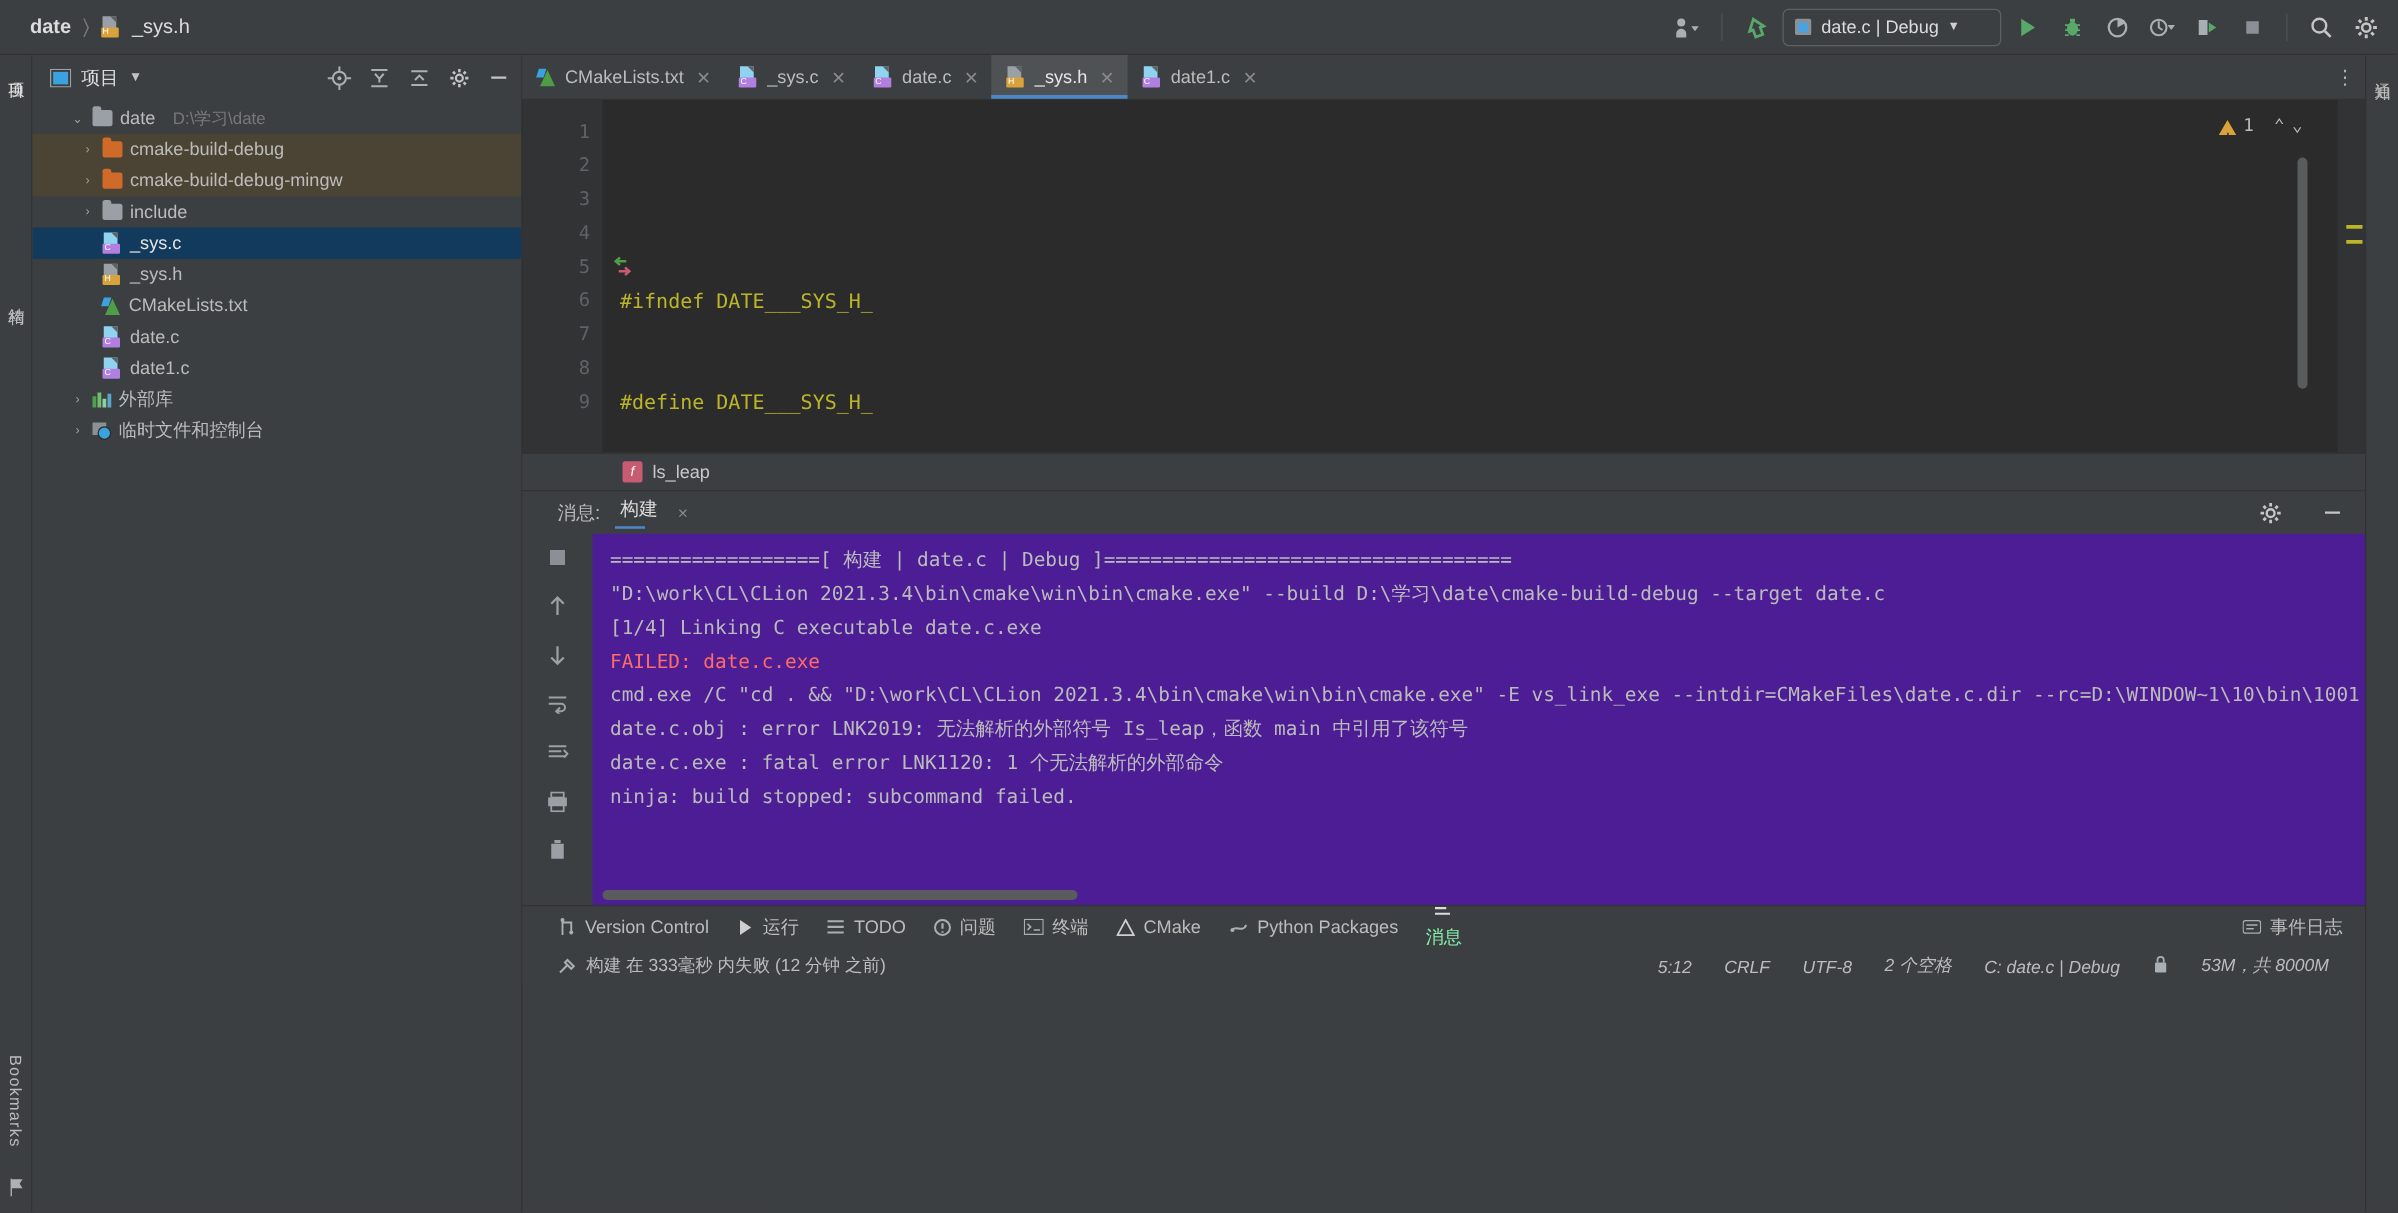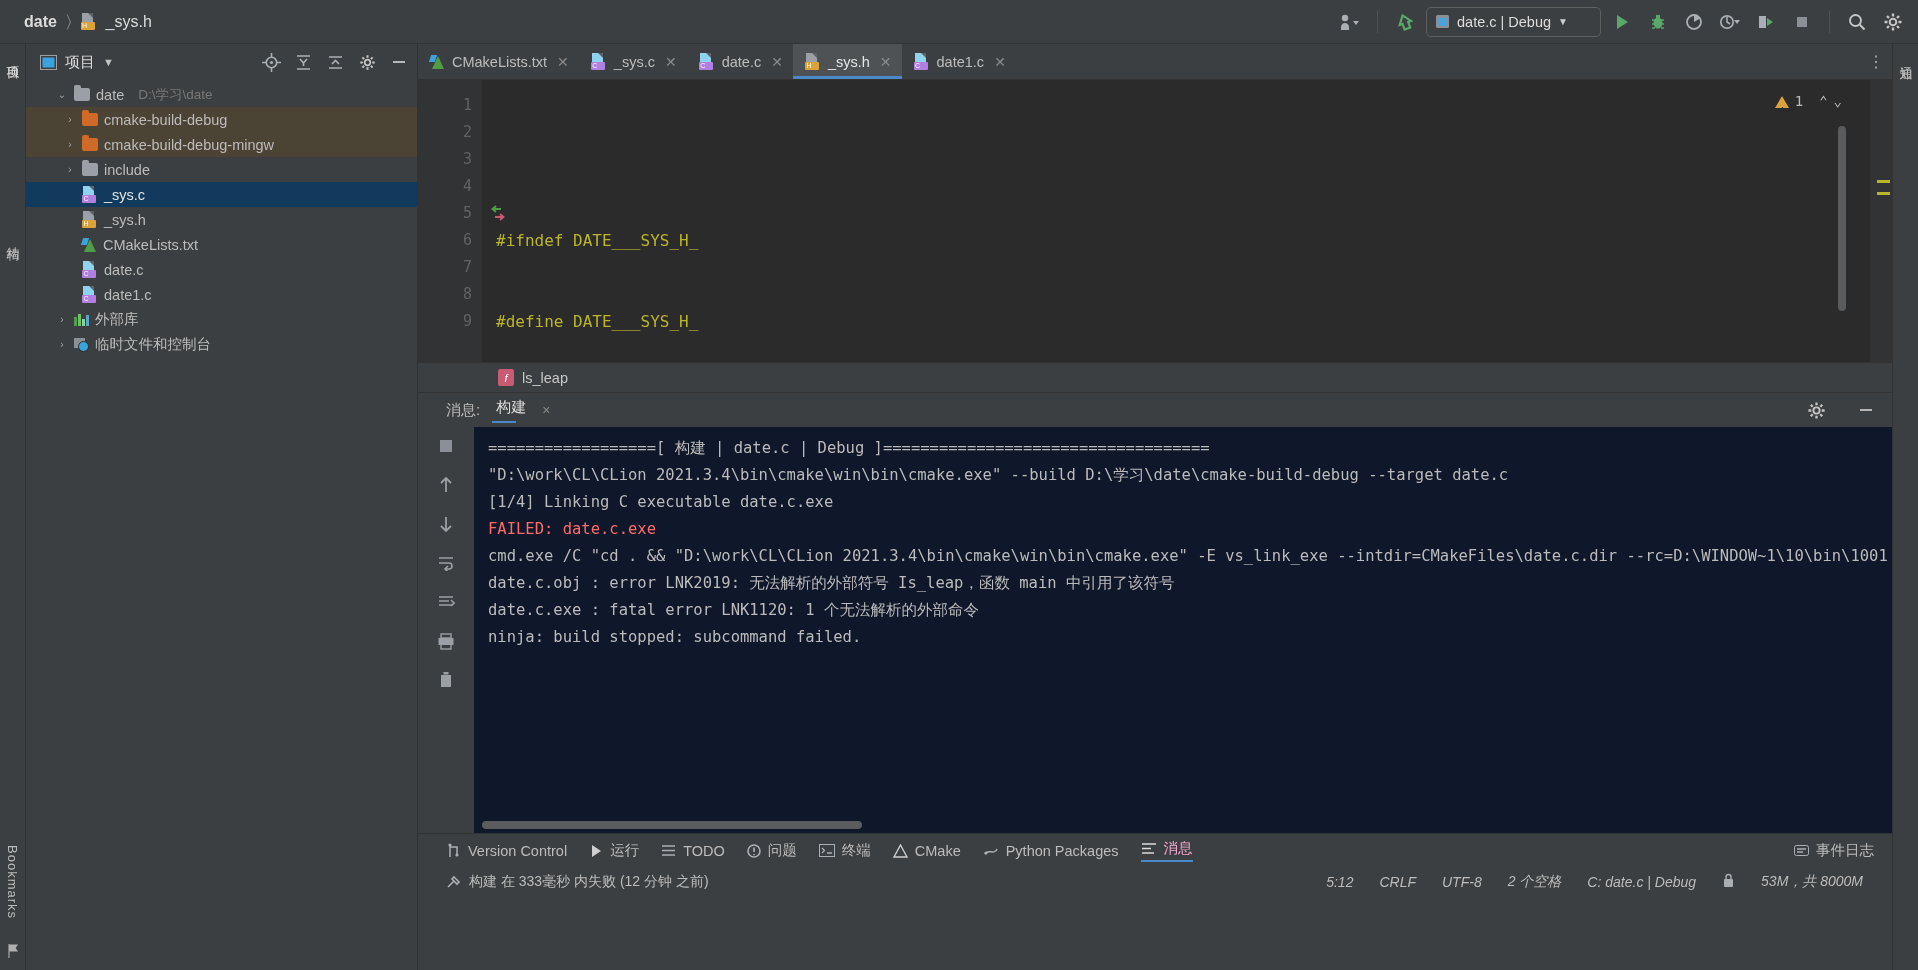--- a/index.html
+++ b/index.html
@@ -110,40 +110,40 @@
   #warn-strip { position:absolute; right:28px; top:8px; display:flex; align-items:center; gap:6px; color:#bcbcbc; font-size:14px; }
   .warn-tri { width:0; height:0; border-left:7px solid transparent; border-right:7px solid transparent; border-bottom:12px solid #d9a23a; position:relative; }
   .warn-tri:after { content:"!"; position:absolute; left:-2px; top:2px; font-size:9px; color:#2b2b2b; font-weight:bold; }
 
   #breadcrumb-bar { height:30px; background:#3c3f41; display:flex; align-items:center; padding-left:80px; gap:8px; border-top:1px solid #323232; }
   .fn-ico { width:16px; height:17px; background:#c75b72; border-radius:2px; color:#fff; font-size:11px;
             display:flex; align-items:center; justify-content:center; font-style:italic; }
   #breadcrumb-bar .bc-label { color:#c8c8c8; font-size:14.5px; }
 
   
-  #bottom { height:441px; background:#3c3f41; display:flex; flex-direction:column; border-top:1px solid #323232; }
+  #bottom { height:332px; background:#3c3f41; display:flex; flex-direction:column; border-top:1px solid #323232; }
   #bt-header { height:34px; display:flex; align-items:center; padding-left:28px; gap:16px; }
   #bt-header .label { color:#bcbcbc; font-size:15px; }
   #bt-header .tab-build { color:#dcdcdc; font-size:15px; position:relative; padding-bottom:6px; }
   #bt-header .tab-build:after { content:""; position:absolute; left:-4px; right:10px; bottom:0; height:2px; background:#4a88c7; }
   #bt-header .x { color:#8a8a8a; font-size:14px; }
   #bt-header .hspace { flex:1; }
   #bt-body { flex:1; display:flex; min-height:0; }
   #bt-strip { width:56px; display:flex; flex-direction:column; align-items:center; padding-top:6px; gap:13px; }
   .bt-ico { width:26px; height:26px; display:flex; align-items:center; justify-content:center; color:#9aa0a6; font-size:15px; }
-  #console { flex:1; background:#0f172a; padding:8px 0 0 14px; overflow:hidden; position:relative;
+  #console { flex:1; background:#4c1d95; padding:8px 0 0 14px; overflow:hidden; position:relative;
              font-family:"DejaVu Sans Mono", monospace; font-size:15.5px; line-height:27px; color:#bbbbbb; }
   #console .cline { white-space:pre; }
   #console .failed { color:#ff6b68; }
   #hscroll { position:absolute; left:8px; bottom:4px; height:8px; width:380px; background:#595b5d; border-radius:4px; }
 
   
   #toolbar-bottom { height:34px; background:#3c3f41; display:flex; align-items:center; padding-left:28px; gap:22px; border-top:1px solid #323232; }
   .tw-btn { display:flex; align-items:center; gap:7px; color:#bcbcbc; font-size:14.5px; }
-  .tw-btn.active { color:#f9a8d4; }
+  .tw-btn.active { color:#86efac;flex-direction:column; }
   #toolbar-bottom .spacer { flex:1; }
   #statusbar { height:30px; background:#3c3f41; display:flex; align-items:center; padding:0 16px 0 28px; font-size:14px; color:#bcbcbc; gap:0; }
   #statusbar .sb-left { display:flex; align-items:center; gap:8px; }
   #statusbar .spacer { flex:1; }
   #statusbar .sb-item { padding:0 13px;font-style:italic; }
 
   
   #right-strip { width:26px; background:#3c3f41; border-left:1px solid #323232;
                  display:flex; flex-direction:column; align-items:center; padding-top:8px; }
 </style>

